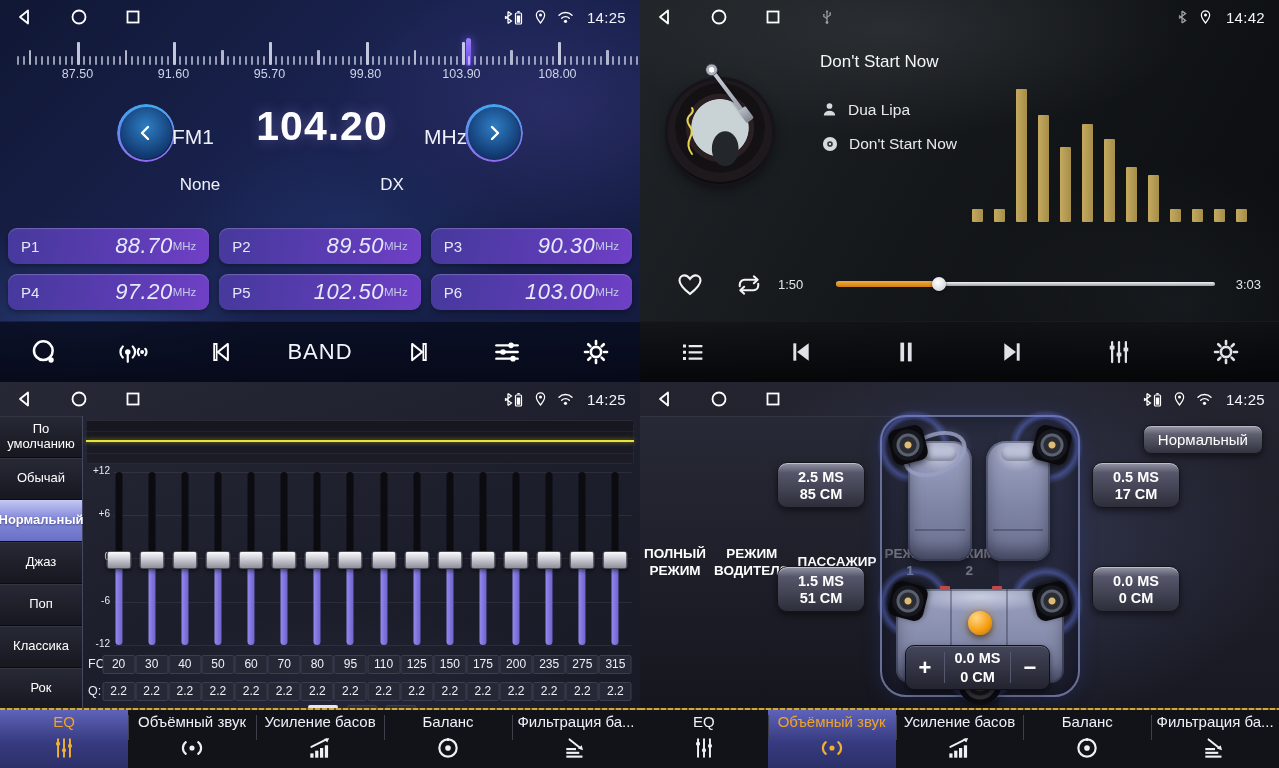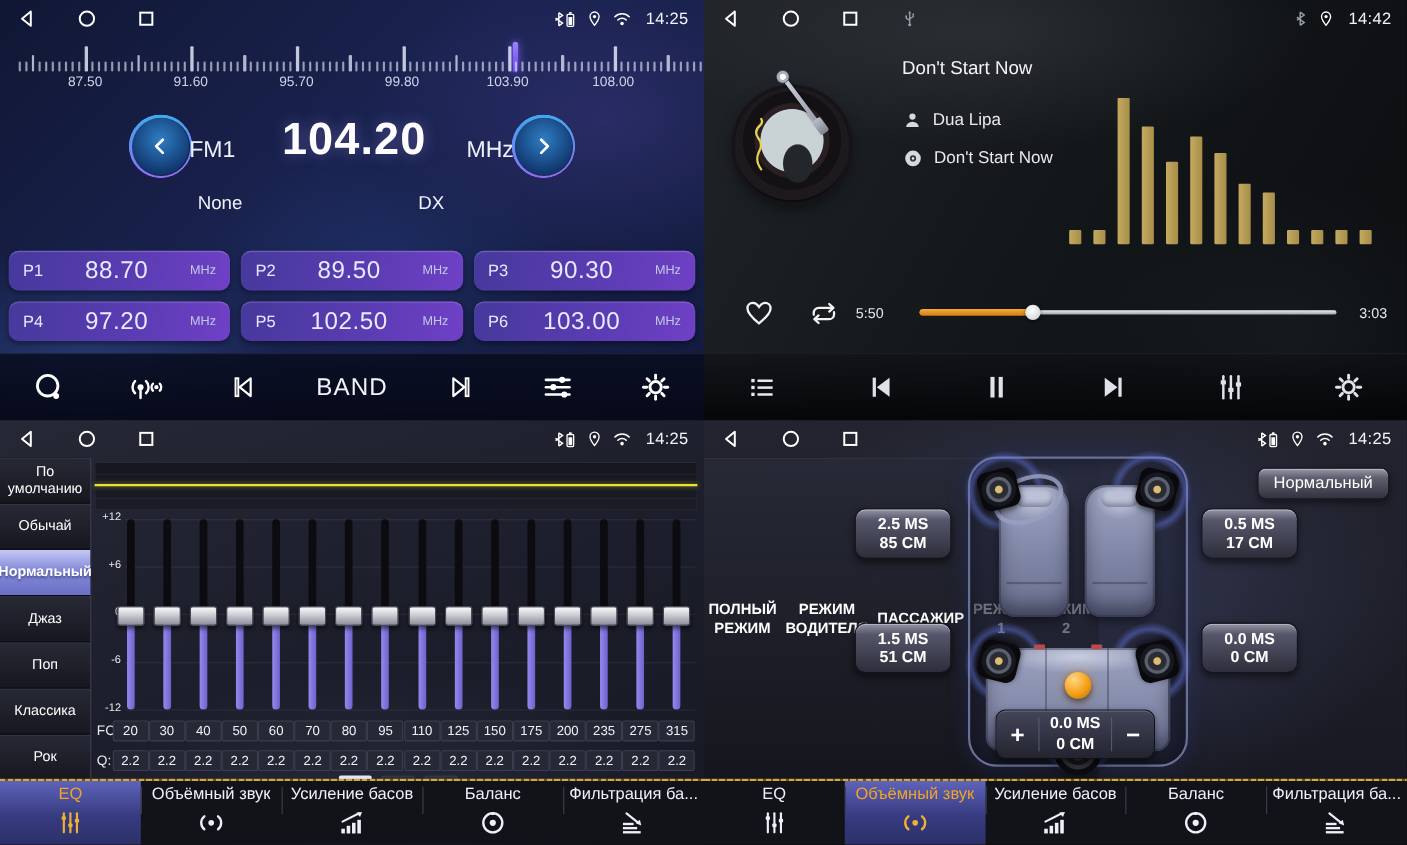--- a/index.html
+++ b/index.html
@@ -63,21 +63,21 @@
   #tuner-dx{position:absolute;left:368px;top:74px;width:48px;text-align:center;font-size:17px;color:#f0f2fa;}
   #rds-badge{position:absolute;right:12px;top:190px;font-size:13px;font-weight:bold;font-style:italic;
     color:#fff;background:rgba(8,10,22,.72);border-radius:4px;padding:2px 5px;letter-spacing:.5px;margin-top:48px;}
   
   #presets{position:absolute;left:8px;right:8px;top:228px;display:grid;
     grid-template-columns:1fr 1fr 1fr;gap:10px;}
   .preset{height:36px;border-radius:9px;display:flex;align-items:center;padding:0 13px;cursor:pointer;
     background:linear-gradient(100deg,#46399c 0%,#5a3cb2 55%,#6f40c6 100%);
     box-shadow:inset 0 1px 1px rgba(255,255,255,.22), 0 2px 5px rgba(0,0,0,.35);}
   .preset .pid{font-size:15px;color:#e4e7f8;}
-  .preset .pfreq{flex:1;text-align:center;font-size:22px;color:#e7eafb;letter-spacing:.5px;}
+  .preset .pfreq{flex:1;text-align:right;font-size:22px;color:#e7eafb;letter-spacing:.5px;font-style:italic;}
   .preset .punit{font-size:11.5px;color:#c3c8e6;}
   
   .mediabar{position:absolute;left:0;right:0;bottom:0;height:60px;display:flex;align-items:center;
     justify-content:space-around;border-top:1px solid rgba(150,165,220,.14);}
   #q-radio .mediabar{background:linear-gradient(180deg,rgba(9,13,32,.88),rgba(6,9,24,.96));}
   #q-player .mediabar{background:linear-gradient(180deg,rgba(14,16,20,.6),rgba(4,5,7,.92));
     border-top:1px solid rgba(255,255,255,.08);}
   .mbtn{display:flex;align-items:center;justify-content:center;min-width:44px;height:44px;cursor:pointer;}
   #band-btn{font-size:22px;color:#f2f4fc;letter-spacing:1px;}
   
@@ -610,21 +610,21 @@
       <span id="repeat-btn">
           <svg width="30" height="26" viewBox="0 0 26 22">
             <g stroke="#f2f4f6" stroke-width="1.8" fill="none" stroke-linecap="round" stroke-linejoin="round">
               <path d="M5 12 V10.5 a4 4 0 0 1 4 -4 h11"></path>
               <path d="M17.2 3.5 L20.5 6.5 L17.2 9.5"></path>
               <path d="M21 10 V11.5 a4 4 0 0 1 -4 4 H6"></path>
               <path d="M8.8 12.5 L5.5 15.5 L8.8 18.5"></path>
             </g>
           </svg>
         </span>
-      <span id="t-elapsed">5:50</span>
+      <span id="t-elapsed">1:50</span>
       <div id="seek">
         <div class="track"></div>
         <div class="fill" style="width: 27.3%;"></div>
         <div class="thumb" style="left: 27.3%;"></div>
       </div>
       <span id="t-duration">3:03</span>
     </div>
 
     <div class="mediabar">
       <span class="mbtn">

